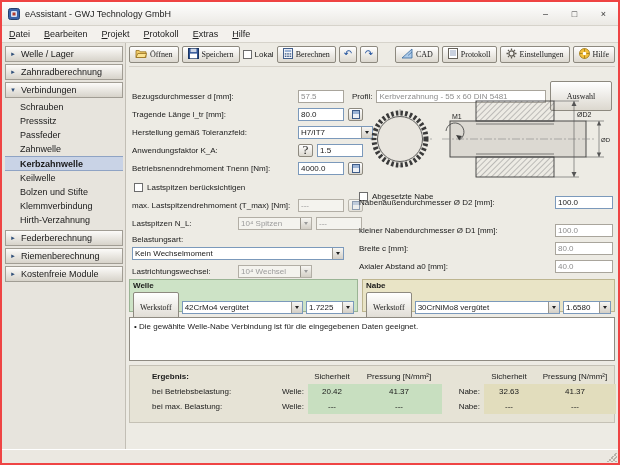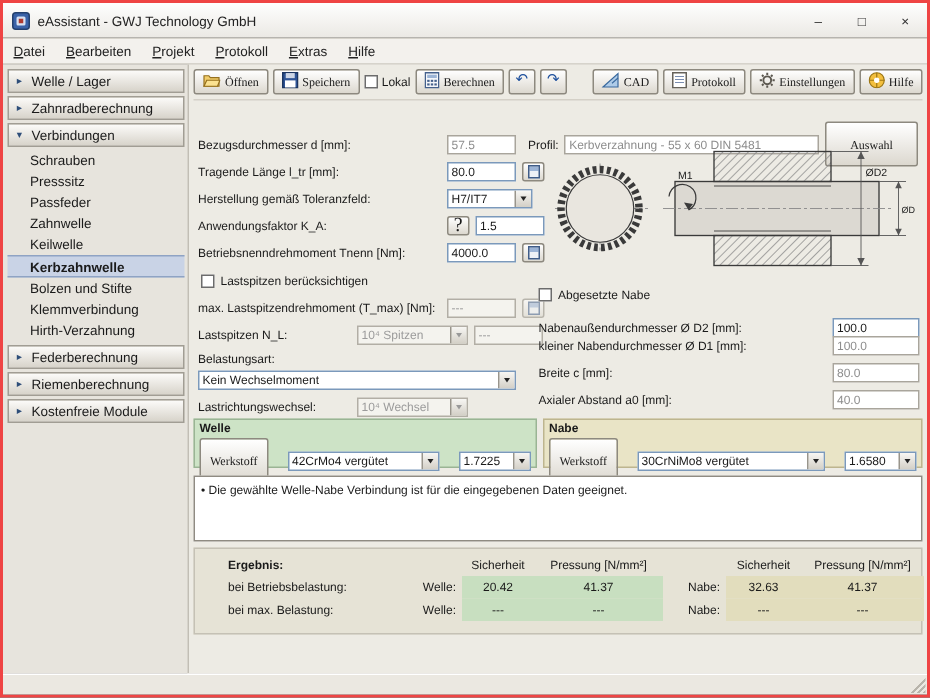--- a/index.html
+++ b/index.html
@@ -40,37 +40,37 @@
 .field{height:13px;background:#fff;border:1px solid #7b99bb;display:inline-flex;align-items:center;padding:0 2px;overflow:hidden;white-space:nowrap}
 .field.gray{color:#8d8d8d;border-color:#a9a59c}
 .field.dis{color:#9b9b9b;border-color:#b2aea5;background:#f4f3ee}
 .w46{width:46px}.w58{width:58px}.w48{width:48px}
 .dd{height:13px;background:#fff;border:1px solid #7b99bb;display:inline-flex;align-items:center;overflow:hidden}
 .dd .txt{flex:1;padding:0 2px;white-space:nowrap;overflow:hidden}
 .dd.dis{background:#f4f3ee;color:#9b9b9b;border-color:#b2aea5}
 .ddbtn{width:11px;align-self:stretch;background:linear-gradient(#f7f6f3,#d3cfc6);border-left:1px solid #99958c;display:flex;align-items:center;justify-content:center;flex:0 0 auto}
 .ddbtn::after{content:"";width:0;height:0;border:2.5px solid transparent;border-top:3.5px solid #222;margin-top:3px}
 .dd.dis .ddbtn::after{border-top-color:#999}
-.w62{width:57px}.w74{width:74px}.w212{width:212px}
+.w62{width:75px}.w74{width:74px}.w212{width:212px}
 .btn{height:30px;border:1px solid #8d897f;border-radius:2px;background:linear-gradient(#ffffff,#dcd8cf);font-size:8px;padding:0 6px;cursor:pointer;white-space:nowrap}
 .w62b{width:62px}
 .sq-btn{width:15px;height:13px;border:1px solid #8d897f;border-radius:2px;background:linear-gradient(#fff,#dcd8cf);display:inline-flex;align-items:center;justify-content:center;padding:0;cursor:pointer}
 .sq-btn.dis{opacity:.55}
 .calc-ic{width:8px;height:9px;border:1px solid #3f5c88;background:linear-gradient(#9cb4d6,#9cb4d6) top/100% 3px no-repeat,#eef1f6}
 .gap4{margin-left:4px}.gap8{margin-left:8px}
 .flex1{flex:1}
 .drawing{position:absolute;top:46px;left:232px;width:256px;height:96px}
 .hubcheck{position:absolute;top:147px;left:233px;display:flex;align-items:center;gap:4px;height:12px}
 .hubrow{position:absolute;left:233px;display:flex;align-items:center;height:14px}
 .hlw{width:196px}
 .mat{position:absolute;top:236px;height:33px;border:1px solid #a6a296;padding:1px 3px}
 .mat.shaftp{left:3px;width:229px;background:#cde3c6;border-color:#9ab494}
 .mat.hubp{left:236px;width:253px;background:#e9e4c6;border-color:#bdb58f}
 .mat-title{font-weight:bold;height:11px}
-.mat-row{display:flex;align-items:center;gap:13px}
+.mat-row{display:flex;align-items:center;gap:3px}
 .msg{position:absolute;top:274px;left:3px;width:486px;height:44px;background:#fff;border:1px solid #8f8b82;padding:3px 4px;line-height:11px}
 .results{position:absolute;top:322px;left:3px;width:486px;height:58px;background:#e6e3d6;border:1px solid #c5c1b5;display:grid;grid-template-columns:134px 44px 48px 86px 42px 50px 82px;grid-auto-rows:15px;padding-top:3px}
 .rc{height:15px;display:flex;align-items:center;justify-content:center;white-space:nowrap}
 .rc.l{justify-content:flex-start;padding-left:22px}
 .rc.r{justify-content:flex-end;padding-right:4px}
 .rc.bold{font-weight:bold}
 .rc.green{background:#c8dfc0}
 .rc.tan{background:#e2ddbd}
 .statusbar{height:14px;flex:0 0 auto;border-top:1px solid #fff;background:#ebe8e1;position:relative}
 .grip{position:absolute;right:1px;bottom:1px;width:10px;height:10px;background:linear-gradient(135deg,transparent 50%,#b8b4ab 50%,#b8b4ab 60%,transparent 60%,transparent 70%,#b8b4ab 70%,#b8b4ab 80%,transparent 80%,transparent 90%,#b8b4ab 90%)}
@@ -118,22 +118,22 @@
         </div>
       <div class="sb-header">
           <span class="sb-arrow down"></span>
           <span>Verbindungen</span>
         </div>
       <div class="sb-items">
         <div class="sb-item">Schrauben</div>
         <div class="sb-item">Presssitz</div>
         <div class="sb-item">Passfeder</div>
         <div class="sb-item">Zahnwelle</div>
+        <div class="sb-item selected">Kerbzahnwelle</div>
         <div class="sb-item">Keilwelle</div>
-        <div class="sb-item selected">Kerbzahnwelle</div>
         <div class="sb-item">Bolzen und Stifte</div>
         <div class="sb-item">Klemmverbindung</div>
         <div class="sb-item">Hirth-Verzahnung</div>
       </div>
       <div class="sb-header">
           <span class="sb-arrow right"></span>
           <span>Federberechnung</span>
         </div>
       <div class="sb-header">
           <span class="sb-arrow right"></span>
@@ -345,21 +345,21 @@
           <text x="243" y="53" font-size="6" fill="#222">ØD</text>
           <text x="94" y="30" font-size="7" fill="#222">M1</text>
         </svg>
       </div>
 
       <div class="hubcheck">
         <span class="cb"></span>
         <span class="flabel">Abgesetzte Nabe</span>
       </div>
 
-      <div class="hubrow" style="top:168px">
+      <div class="hubrow" style="top:152px">
         <span class="flabel hlw">Nabenaußendurchmesser Ø D2 [mm]:</span>
         <span class="field w58">100.0</span>
       </div>
       <div class="hubrow" style="top:180px">
         <span class="flabel hlw">kleiner Nabendurchmesser Ø D1 [mm]:</span>
         <span class="field gray w58">100.0</span>
       </div>
       <div class="hubrow" style="top:198px">
         <span class="flabel hlw">Breite c [mm]:</span>
         <span class="field gray w58">80.0</span>

